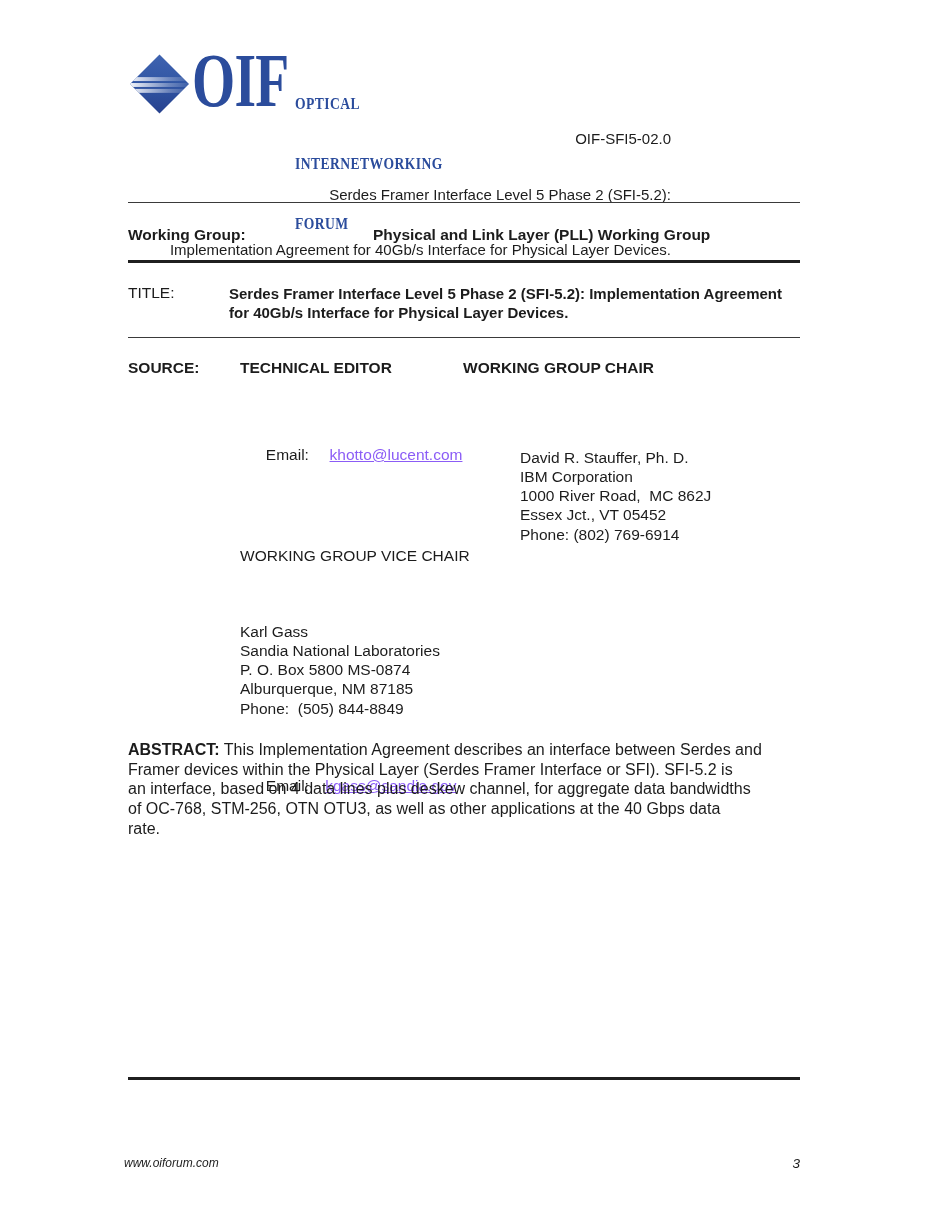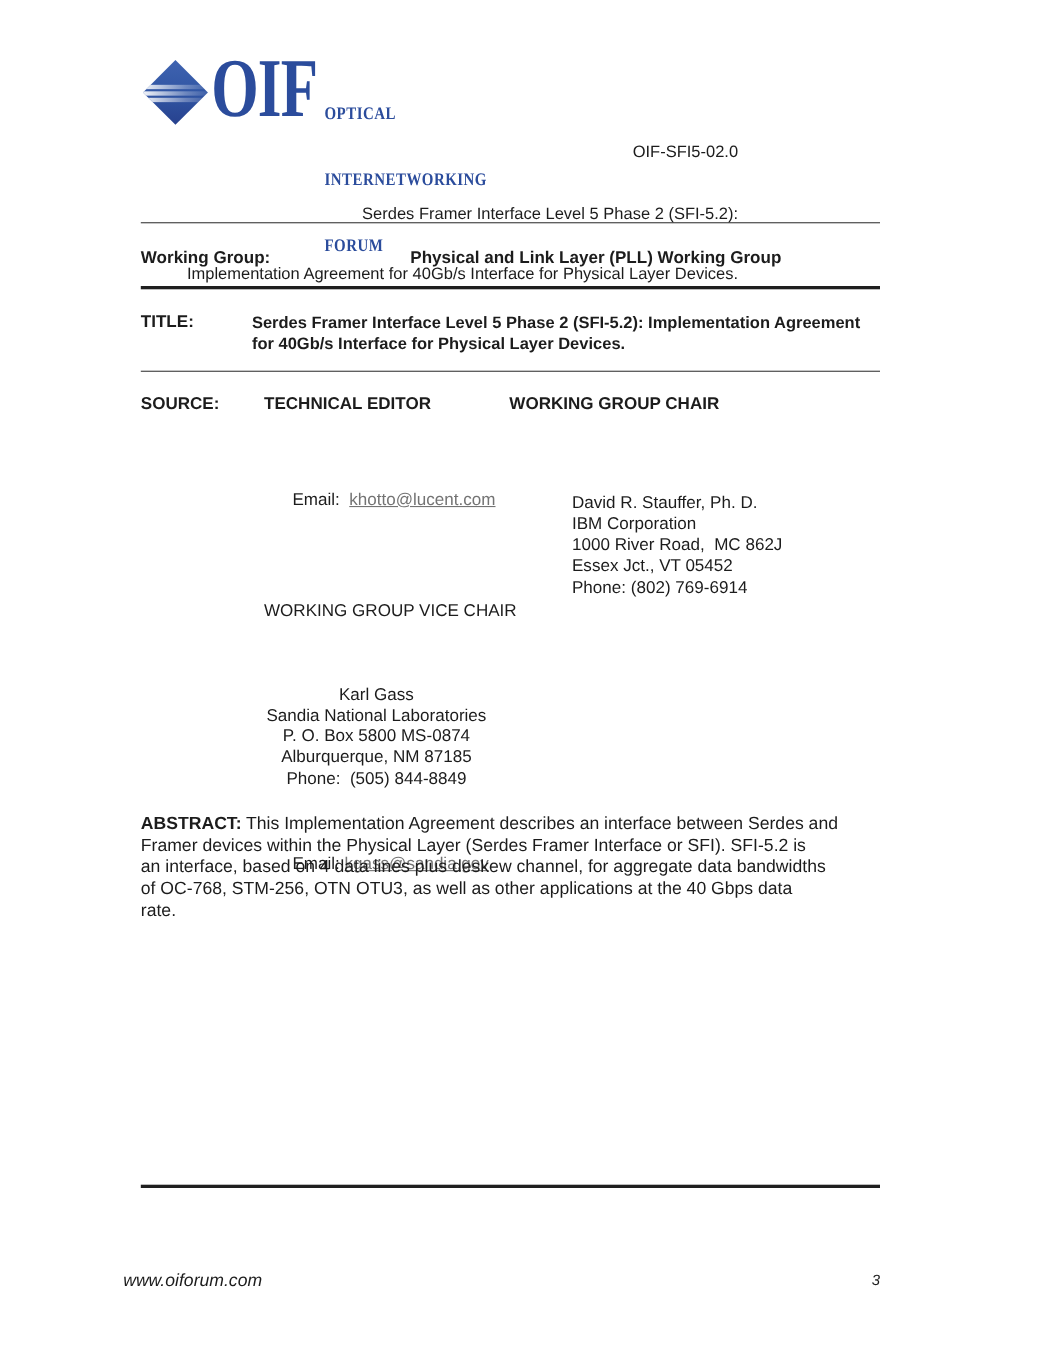--- a/index.html
+++ b/index.html
@@ -44,46 +44,46 @@
   }
 
   
   .rule { position: absolute; left: 128px; width: 672px; background: #3a3a3a; }
   .rule-1 { top: 202px; height: 1px; }
   .rule-2 { top: 260px; height: 3px; background: #1f1f1f; }
   .rule-3 { top: 337px; height: 1px; }
   .rule-footer { top: 1077px; height: 3px; background: #1f1f1f; }
   .wg-label   { position: absolute; left: 128px; top: 226px; font-weight: bold; white-space: pre; }
   .wg-value   { position: absolute; left: 352px; top: 226px; font-weight: bold; white-space: pre; margin-left: 21px; }
-  .title-label{ position: absolute; left: 128px; top: 284px; font-weight: bold; white-space: pre; }
+  .title-label{ position: absolute; left: 128px; top: 284px; font-weight: normal; white-space: pre; }
   .title-text { position: absolute; left: 229px; top: 284px; font-weight: bold;
                 font-size: 15px; line-height: 19px; white-space: pre-line; width: 600px; }
   .source-label { position: absolute; left: 128px; top: 359px; font-weight: bold; white-space: pre; }
   .te-heading { position: absolute; left: 240px; top: 359px; font-weight: bold; white-space: pre; }
   .gc-heading { position: absolute; left: 463px; top: 359px; font-weight: bold; white-space: pre; }
   .vc-heading { position: absolute; left: 240px; top: 547px; font-weight: normal; white-space: pre; }
 
   
   .contact-col { position: absolute; line-height: 19.3px; white-space: pre; }
   .te-col { left: 240px; top: 387px; }
   .gc-col { left: 520px; top: 409px; }
-  .vc-col { left: 240px; top: 583px; text-align: center; }
-  .email-link { color: #737373; text-decoration: underline; }
+  .vc-col { left: 240px; top: 583px; }
+  .email-link { color: #8b5cf6; text-decoration: underline; margin-left: 12px; }
 
   
   .abstract {
     position: absolute; left: 128px; top: 740px; width: 678px;
     font-size: 16px; line-height: 19.7px; white-space: pre-line;
   }
   .abstract b { white-space: pre; }
 
   
   .footer-site {
-    position: absolute; left: 112px; top: 1156px;
-    font-style: italic; font-size: 16px; white-space: pre;
+    position: absolute; left: 124px; top: 1156px;
+    font-style: italic; font-size: 12px; white-space: pre;
   }
   .footer-page {
     position: absolute; left: 128px; top: 1156px; width: 672px;
     text-align: right; font-style: italic; font-size: 13.5px; white-space: pre;
   }
 </style>
 </head>
 <body>
 
 <div class="page">

